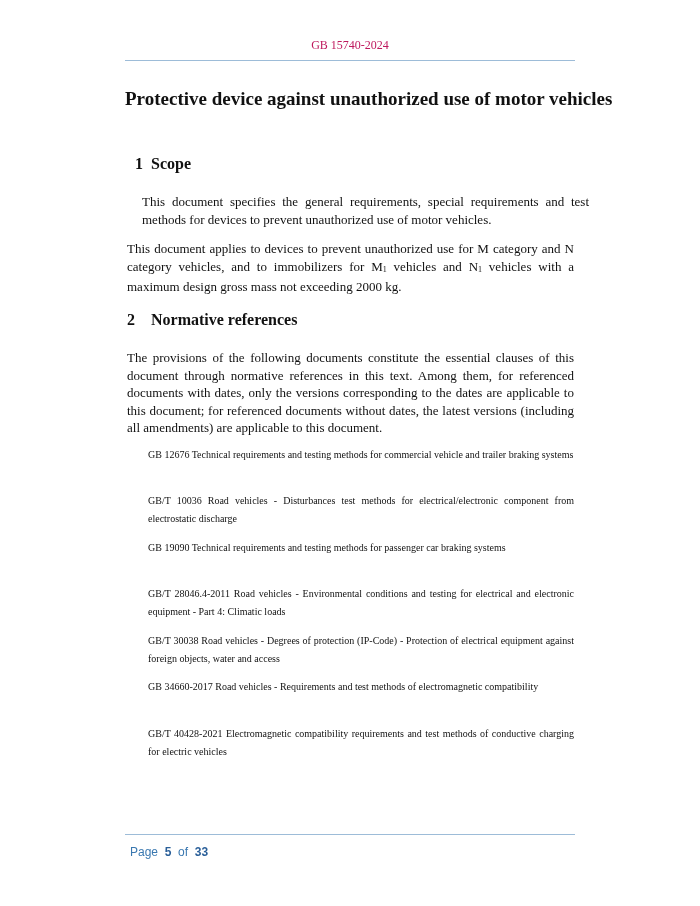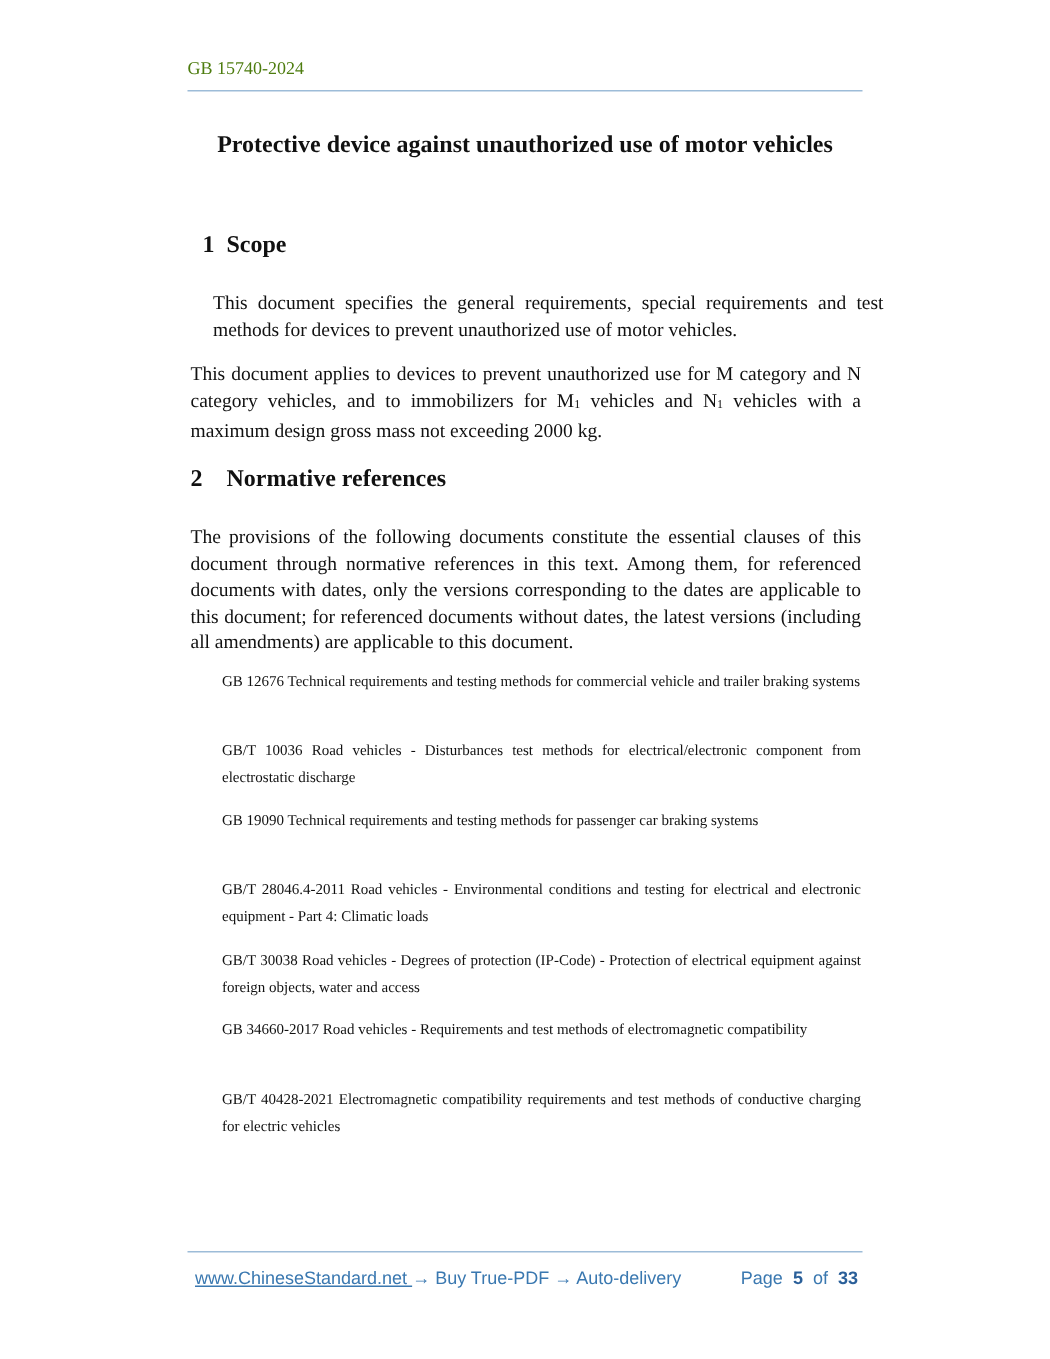--- a/index.html
+++ b/index.html
@@ -1,19 +1,19 @@
 <!DOCTYPE html>
 <html><head>
 <meta charset="utf-8">
 <style>
   html, body { margin: 0; padding: 0; background: #ffffff; }
   body { width: 700px; height: 906px; position: relative; overflow: hidden; font-family: "Liberation Serif", serif; color: #111; }
-  .header { position: absolute; top: 38px; left: 125px; width: 450px; font-size: 12px; color: #4d7c0f; }
+  .header { position: absolute; top: 38px; left: 125px; width: 450px; text-align: center; font-size: 12px; color: #be185d; }
   .header-rule { position: absolute; top: 60px; left: 125px; width: 450px; height: 1px; background: #9dbcd8; }
-  .title { position: absolute; top: 88px; left: 125px; width: 450px; text-align: center; font-weight: bold; font-size: 16px; white-space: nowrap; }
+  .title { position: absolute; top: 88px; left: 125px; width: 450px; text-align: center; font-weight: bold; font-size: 19px; white-space: nowrap; }
   .h1 { position: absolute; left: 127px; font-weight: bold; font-size: 16px; }
   .h1 .num { display: inline-block; width: 24px; }
   .para { position: absolute; left: 127px; width: 447px; font-size: 13px; line-height: 17.5px; text-align: justify; }
   .ref { position: absolute; left: 148px; width: 426px; font-size: 10px; line-height: 17.5px; text-align: justify; }
   .footer-rule { position: absolute; top: 834px; left: 125px; width: 450px; height: 1px; background: #9dbcd8; }
   .footer { position: absolute; top: 845px; left: 130px; width: 442px; font-family: "Liberation Sans", sans-serif; font-size: 12px; color: #3a78b0; display: flex; justify-content: space-between; }
   .footer a { color: #3a78b0; text-decoration: underline; }
   .footer b { color: #2a5f99; }
   sub { font-size: 8px; vertical-align: -1px; }
 </style>
@@ -42,15 +42,14 @@
 <div class="ref" style="top:446px;">GB 12676 Technical requirements and testing methods for commercial vehicle and trailer braking systems</div>
 <div class="ref" style="top:492px;">GB/T 10036 Road vehicles - Disturbances test methods for electrical/electronic component from electrostatic discharge</div>
 <div class="ref" style="top:539px;">GB 19090 Technical requirements and testing methods for passenger car braking systems</div>
 <div class="ref" style="top:585px;">GB/T 28046.4-2011 Road vehicles - Environmental conditions and testing for electrical and electronic equipment - Part 4: Climatic loads</div>
 <div class="ref" style="top:632px;">GB/T 30038 Road vehicles - Degrees of protection (IP-Code) - Protection of electrical equipment against foreign objects, water and access</div>
 <div class="ref" style="top:678px;">GB 34660-2017 Road vehicles - Requirements and test methods of electromagnetic compatibility</div>
 <div class="ref" style="top:725px;">GB/T 40428-2021 Electromagnetic compatibility requirements and test methods of conductive charging for electric vehicles</div>
 
 <div class="footer-rule"></div>
 <div class="footer">
-  <span><a>www.ChineseStandard.net </a><span>→ Buy True-PDF → Auto-delivery</span></span>
   <span><span>Page</span>&nbsp; <b>5</b>&nbsp; <span>of</span>&nbsp; <b>33</b></span>
 </div>
 
 </body></html>

